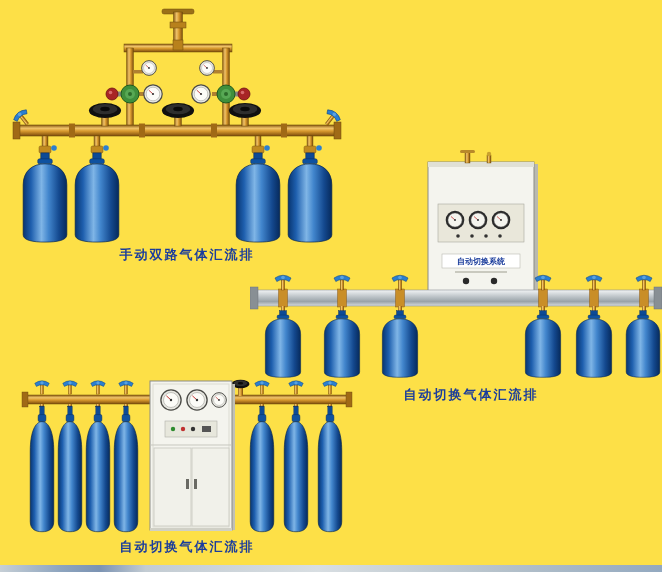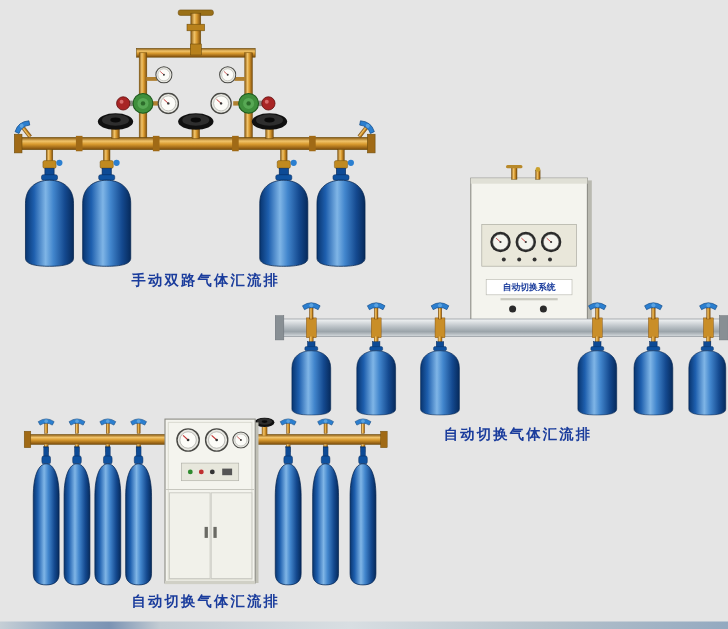--- a/index.html
+++ b/index.html
@@ -1,18 +1,18 @@
 <!DOCTYPE html>
 <html><head>
 <meta charset="utf-8">
 <style>
   * { margin:0; padding:0; box-sizing:border-box; }
   html,body { background:#ffffff; }
   body { font-family:"DejaVu Sans","Liberation Sans",sans-serif; }
-  .canvas { position:relative; width:662px; height:572px; background:#e5e5e5; overflow:hidden; }
+  .canvas { position:relative; width:662px; height:572px; background:#fde047; overflow:hidden; }
   .art { position:absolute; }
   .caption {
     position:absolute; text-align:center;
     font-size:13px; font-weight:bold; color:#1a3c9c; letter-spacing:2px;
     white-space:nowrap;
   }
   .strip {
     position:absolute; left:0; top:565px; width:662px; height:7px;
     background:linear-gradient(90deg,#c6cfd6 0%,#8ea5bf 9%,#7b93b3 15%,#c3ccd3 22%,#d8dee2 48%,#b6c2cb 75%,#93a9c0 100%);
   }

